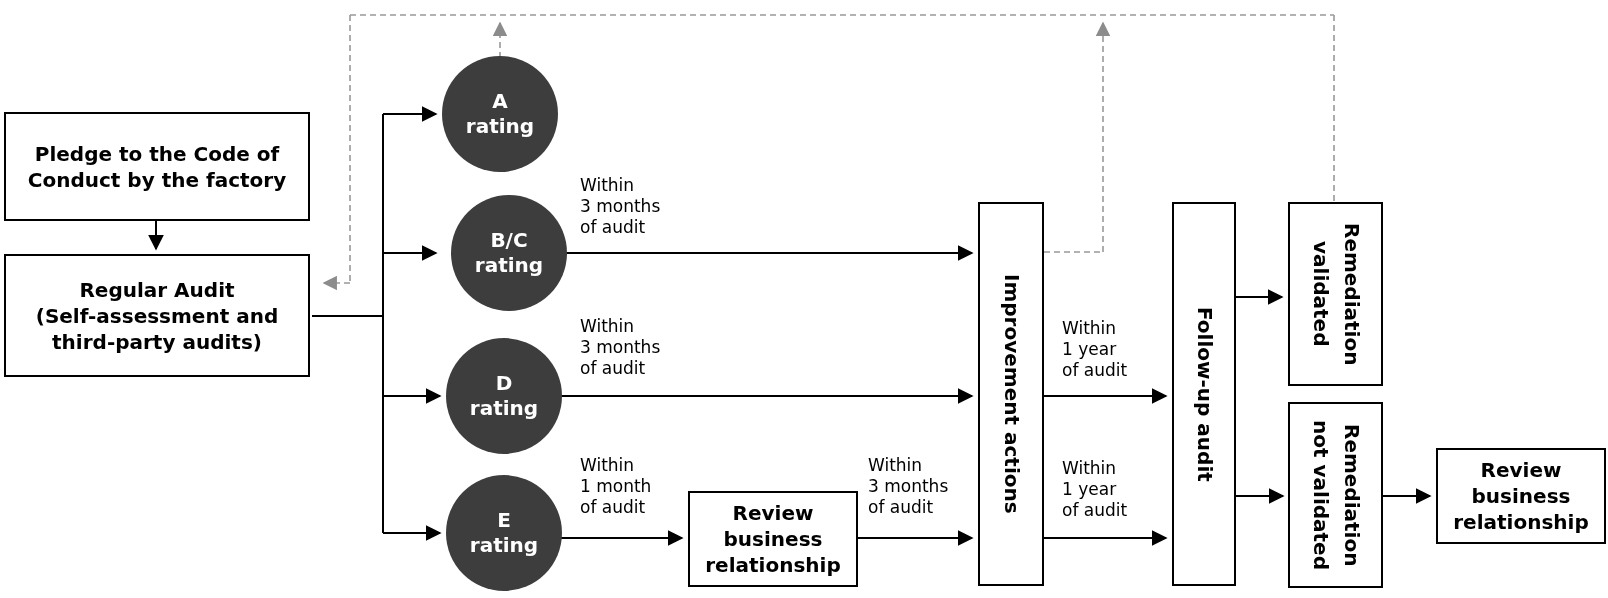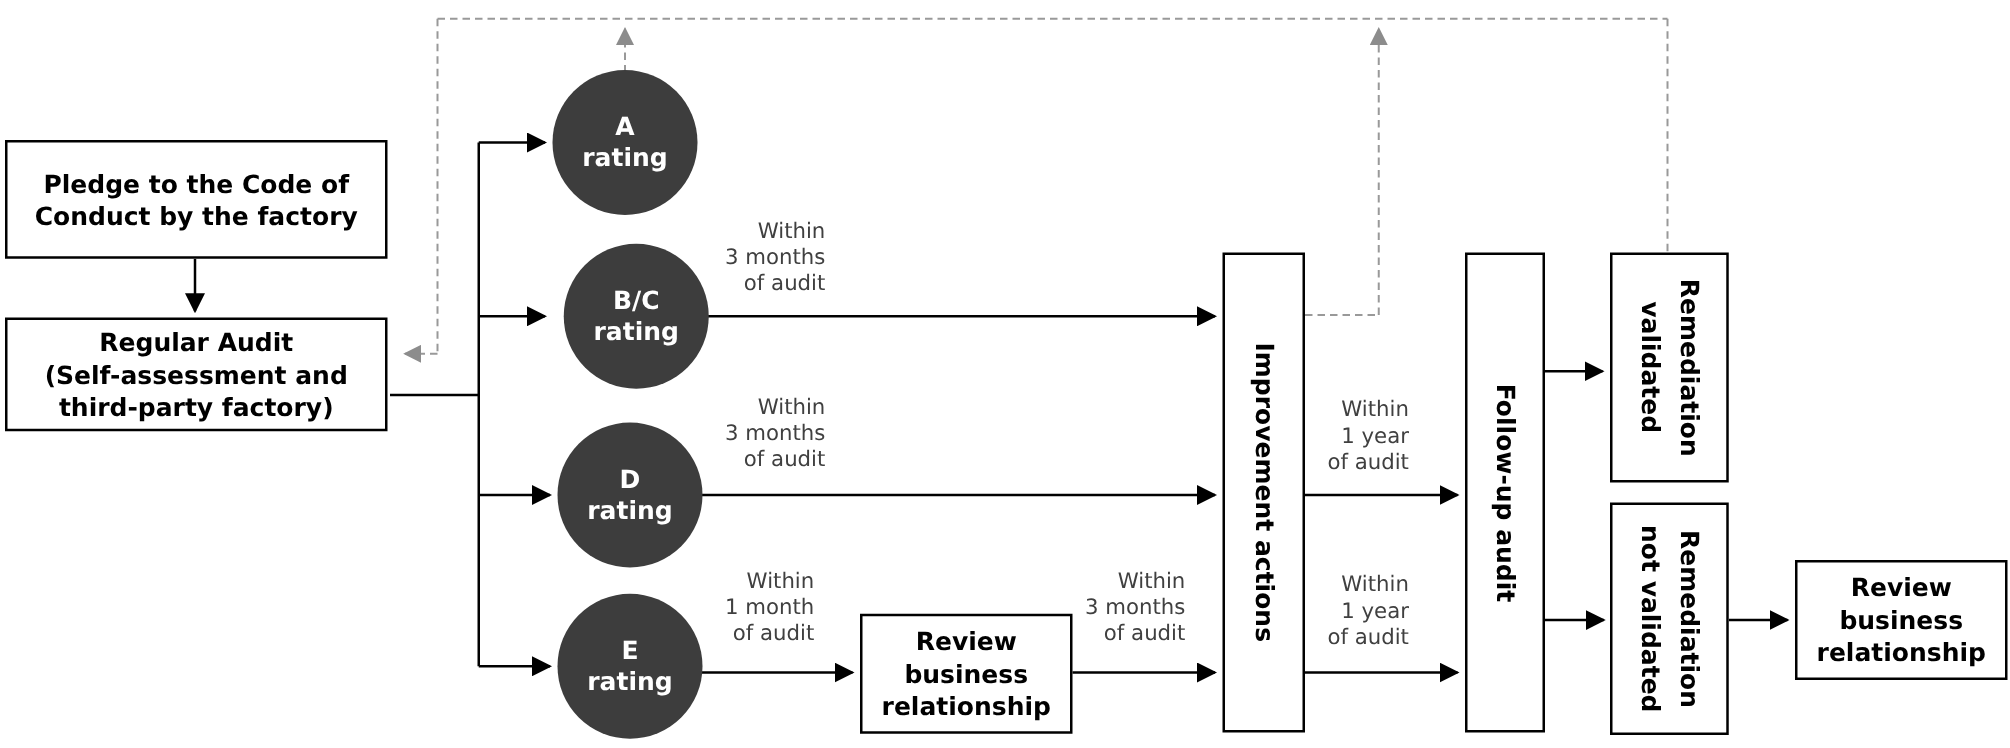--- a/index.html
+++ b/index.html
@@ -36,23 +36,23 @@
     background:#3d3d3d;
     color:#ffffff;
     display:flex; flex-direction:column;
     align-items:center; justify-content:center;
     font-weight:bold; font-size:20px; line-height:25px;
     text-align:center;
   }
   .elabel {
     position:absolute;
     font-size:17px; line-height:21px;
-    color:#404040;
+    color:#000000;
     white-space:pre-line;
-    text-align:right;
+    text-align:left;
   }
 </style>
 </head>
 <body>
 
 <div id="canvas">
 
   <svg class="connectors" viewBox="0 0 1608 598" xmlns="http://www.w3.org/2000/svg">
     <defs>
       <marker id="arrBlack" viewBox="0 0 10 10" refX="9" refY="5" markerWidth="8" markerHeight="8" orient="auto-start-reverse">
@@ -86,29 +86,29 @@
       <path d="M350 15 H1334"></path>
       <path d="M350 15 V283"></path>
       <path d="M350 283 H324" marker-end="url(#arrGray)"></path>
       <path d="M500 58 V23" marker-end="url(#arrGray)"></path>
       <path d="M1044 252 H1103"></path>
       <path d="M1103 252 V23" marker-end="url(#arrGray)"></path>
       <path d="M1334 15 V201"></path>
     </g>
   </svg>
 
-  <div class="box" style="left:4px; top:112px; width:306px; height:95px;">
+  <div class="box" style="left:4px; top:112px; width:306px; height:109px;">
     <span>Pledge to the Code of
 Conduct by the factory</span>
   </div>
 
-  <div class="box" style="left:4px; top:254px; width:306px; height:91px;">
+  <div class="box" style="left:4px; top:254px; width:306px; height:123px;">
     <span>Regular Audit</span>
     <span>(Self-assessment and
-third-party factory)</span>
+third-party audits)</span>
   </div>
 
   <div class="circle" style="left:442px; top:56px;">
     <span>A</span>
     <span>rating</span>
   </div>
   <div class="circle" style="left:451px; top:195px;">
     <span>B/C</span>
     <span>rating</span>
   </div>

